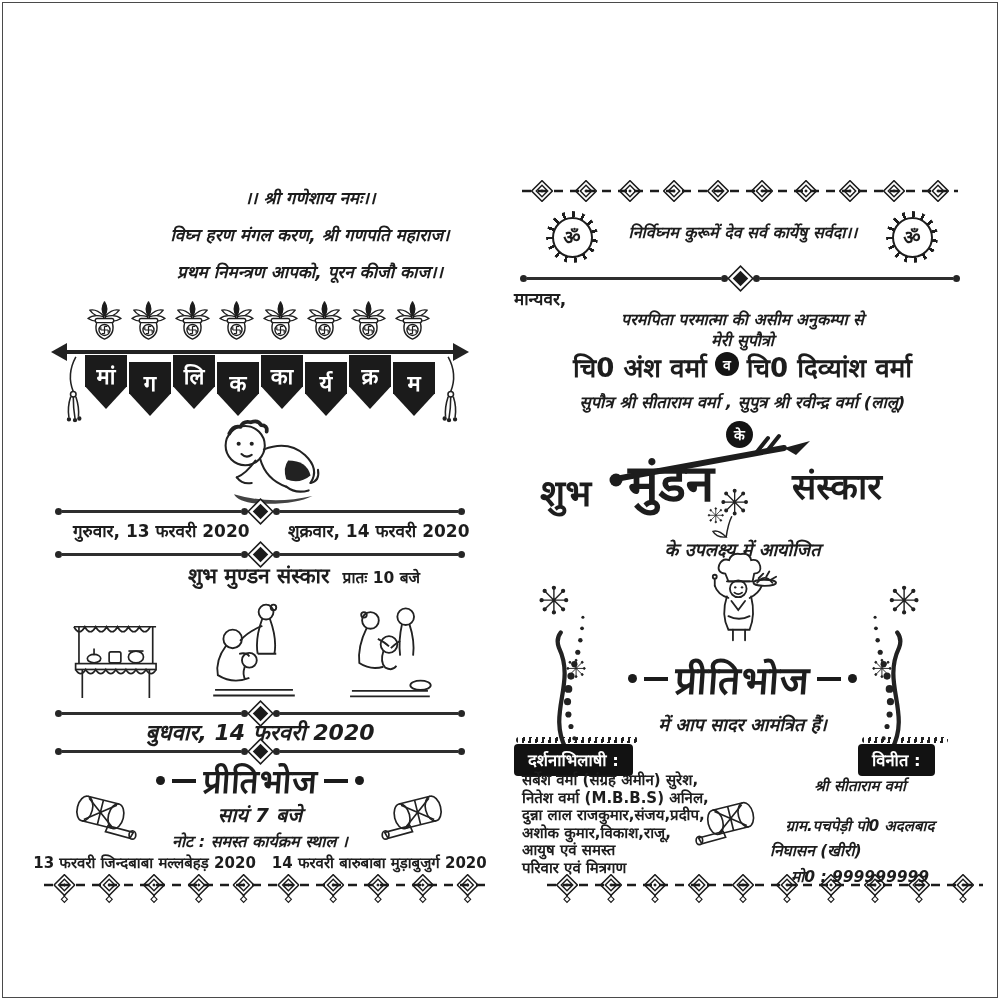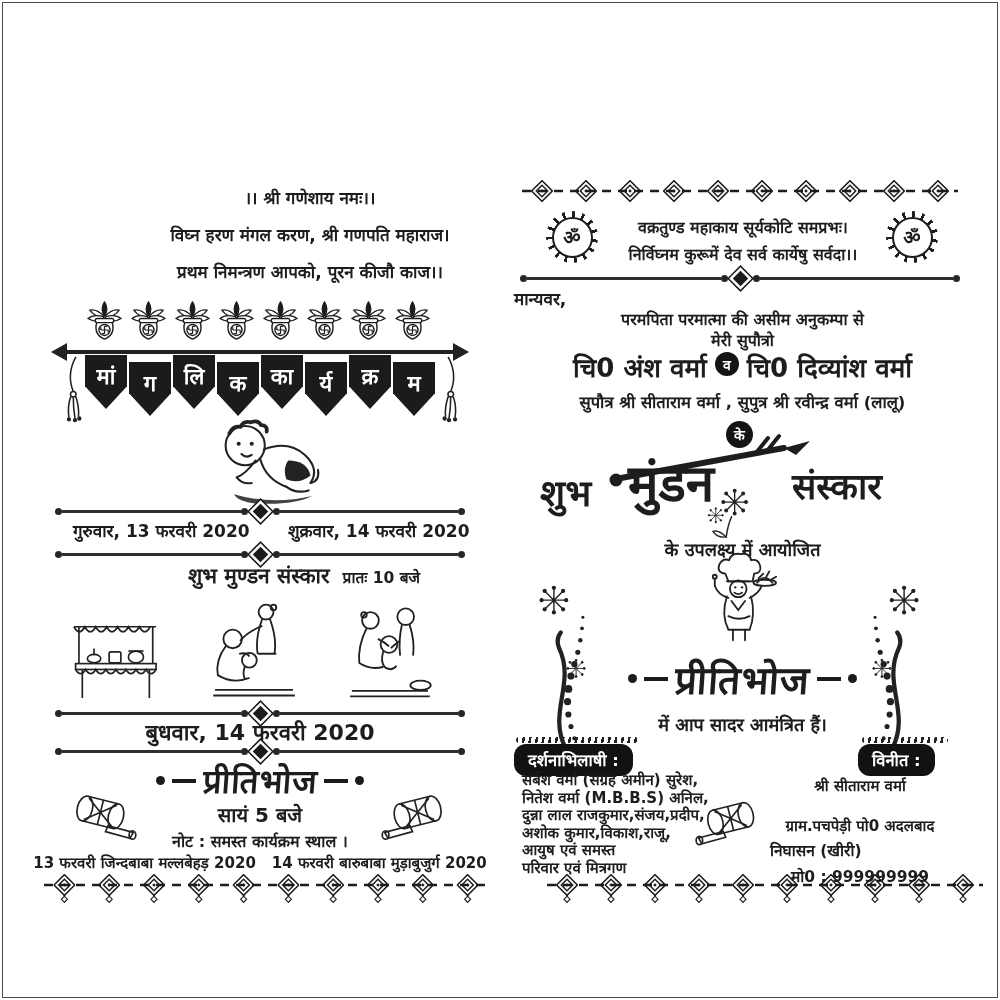--- a/index.html
+++ b/index.html
@@ -1,20 +1,20 @@
 <!DOCTYPE html>
 <html><head>
 <meta charset="utf-8">
 <style>
   html,body{margin:0;padding:0;background:#fff;}
   body{font-family:"DejaVu Sans","Liberation Sans",sans-serif;color:#1d1d1d;}
   #card{position:relative;width:1000px;height:1000px;background:#fff;overflow:hidden;}
   .frame{position:absolute;inset:2px;border:1.6px solid #4a4a4a;pointer-events:none;}
   .abs{position:absolute;}
-  .c{text-align:center;}
+  .c{text-align:center;font-style:italic;}
   .b{font-weight:bold;}
   .nw{white-space:nowrap;}
   
   .divider{display:flex;align-items:center;height:16px;}
   .divider .dot{width:7px;height:7px;border-radius:50%;background:#262626;flex:none;}
   .divider .rule{flex:1;height:3px;background:#2e2e2e;}
   .divider .dia{width:11px;height:11px;background:#1b1b1b;transform:rotate(45deg);margin:0 7px;box-shadow:0 0 0 2.5px #fff,0 0 0 4px #1b1b1b;flex:none;}
   
   .rod{position:absolute;height:4px;background:#222;}
   .rod::before{content:"";position:absolute;left:-18px;top:-7px;border:9px solid transparent;border-right:16px solid #222;}
@@ -26,21 +26,21 @@
   .kalash-row svg{width:37px;height:46px;}
   
   .fancy{display:flex;align-items:center;justify-content:center;gap:7px;}
   .fancy .fdot{width:9px;height:9px;border-radius:50%;background:#1b1b1b;flex:none;}
   .fancy .fbar{width:24px;height:4px;background:#1b1b1b;flex:none;}
   .fancy .ftxt{font-weight:bold;transform:skewX(-4deg);letter-spacing:1px;}
   
   .om-badge{width:52px;height:52px;border-radius:50%;background:repeating-conic-gradient(#1d1d1d 0deg 7deg,#ffffff 7deg 24deg);display:flex;align-items:center;justify-content:center;}
   .om-core{width:37px;height:37px;background:#fff;border:2px solid #1d1d1d;border-radius:50%;display:flex;align-items:center;justify-content:center;font-size:19px;font-weight:bold;}
   
-  .tag{background:#121212;color:#fff;font-weight:bold;font-size:16.5px;padding:4px 14px 5px;border-radius:12px;display:inline-block;white-space:nowrap;}
+  .tag{background:#121212;color:#fff;font-weight:bold;font-size:16.5px;padding:4px 14px 5px;border-radius:4px;display:inline-block;white-space:nowrap;}
   .tag-trim{height:6px;background:repeating-linear-gradient(100deg,#222 0 2.5px,transparent 2.5px 6.5px);border-radius:3px;}
   .conj-circle{display:inline-flex;width:24px;height:24px;border-radius:50%;background:#141414;color:#fff;font-size:14px;font-weight:bold;align-items:center;justify-content:center;margin:0 8px;transform:translateY(-3px);}
   .ke-badge{width:27px;height:27px;border-radius:50%;background:#141414;color:#fff;font-size:14px;font-weight:bold;display:flex;align-items:center;justify-content:center;}
   .defs{position:absolute;width:0;height:0;overflow:hidden;}
   .list-line{font-size:15px;font-weight:600;line-height:17.6px;white-space:nowrap;}
 </style>
 </head>
 <body>
 
 <svg class="defs" aria-hidden="true">
@@ -343,21 +343,21 @@
         <span class="fdot"></span>
     </div>
 
     <svg class="abs" style="left:60px;top:788px;width:80px;height:56px;transform:scaleX(-1)" viewBox="0 0 95 65">
         <use href="#drum"></use>
       </svg>
     <svg class="abs" style="left:378px;top:788px;width:80px;height:56px" viewBox="0 0 95 65">
         <use href="#drum"></use>
       </svg>
 
-    <div class="abs c b" style="left:40px;top:801px;width:440px;font-size:20px">सायं 5 बजे</div>
+    <div class="abs c b" style="left:40px;top:801px;width:440px;font-size:20px">सायं 7 बजे</div>
     <div class="abs c b" style="left:40px;top:830px;width:440px;font-size:16px">नोट : समस्त कार्यक्रम स्थाल ।</div>
 
     <div class="abs nw" style="left:40px;top:852px;width:440px;display:flex;justify-content:center;gap:16px">
       <span class="b" style="font-size:15px">13 फरवरी जिन्दबाबा मल्लबेहड़ 2020</span>
       <span class="b" style="font-size:15px">14 फरवरी बारुबाबा  मुड़ाबुजुर्ग 2020</span>
     </div>
 
     <div class="abs chain" style="left:42px;top:874px;width:448px;height:32px"><svg width="448" height="32" viewBox="0 0 448 32">
           <line x1="2" y1="11" x2="446" y2="11" stroke="#1c1c1c" stroke-width="2.4" stroke-dasharray="9 7"></line>
           <use href="#knot" x="11.399999999999999" y="0" width="22" height="22"></use>
@@ -399,21 +399,20 @@
         </svg></div>
 
     <div class="abs om-badge" style="left:546px;top:211px">
       <div class="om-core">ॐ</div>
     </div>
     <div class="abs om-badge" style="left:886px;top:211px">
       <div class="om-core">ॐ</div>
     </div>
 
     <div class="abs c" style="left:607px;top:216px;width:272px">
-      <div class="b nw" style="font-size:16px">वक्रतुण्ड महाकाय सूर्यकोटि समप्रभः।</div>
       <div class="b nw" style="font-size:16px;margin-top:5px">निर्विघ्नम कुरूमें देव सर्व कार्येषु सर्वदा।।</div>
     </div>
 
     <div class="divider abs" style="left:520px;top:270px;width:440px">
       <span class="dot"></span>
         <span class="rule"></span>
         <span class="dot"></span>
         <span class="dia"></span>
         <span class="dot"></span>
         <span class="rule"></span>

